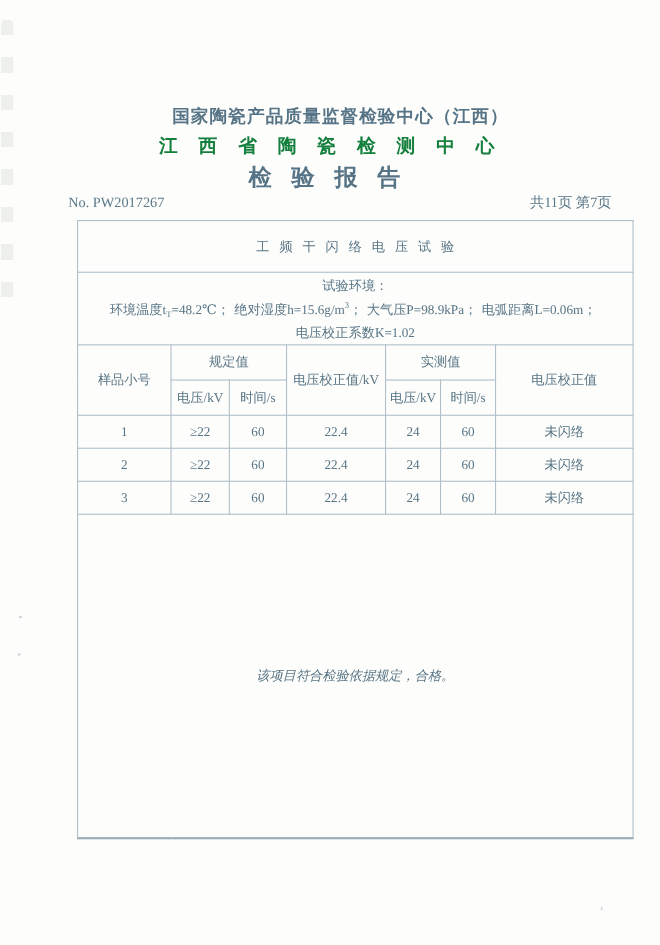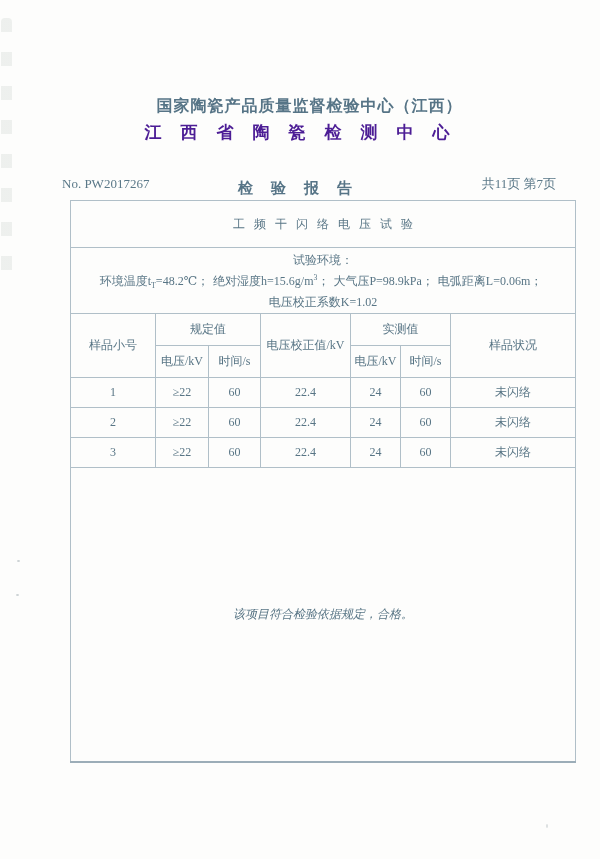--- a/index.html
+++ b/index.html
@@ -21,29 +21,28 @@
     text-align:center;
     font-size:16px; font-weight:bold;
     letter-spacing:1px; padding-left:19px;
     color:#567486;
   }
   .org-line2 {
     position:absolute; top:121px; left:0; right:0;
     text-align:center;
     font-size:17px; font-weight:bold;
     letter-spacing:19px; padding-left:13px;
-    color:#4c1d95;
+    color:#15803d;
   }
   .doc-title {
     position:absolute; top:147px; left:0; right:0;
     text-align:center;
-    font-size:15px; font-weight:bold;
+    font-size:21px; font-weight:bold;
     letter-spacing:18px; padding-left:8px;
     color:#567486;
-    margin-top:32px;
   }
   .report-meta {
     position:absolute; top:175px; left:62px; right:44px;
     display:flex; justify-content:space-between; align-items:baseline;
     font-size:13px;
     color:#5a7888;
     gap:26px;
   }
   
   .table-wrap {
@@ -140,21 +139,21 @@
           <div><span class="env-seg"><span>环境温度t</span><sub>T</sub><span>=48.2℃；</span></span><span class="env-seg"><span>绝对湿度h=15.6g/m</span><sup>3</sup><span>；</span></span><span class="env-seg">大气压P=98.9kPa；</span><span class="env-seg">电弧距离L=0.06m；</span></div>
           <div>电压校正系数K=1.02</div>
         </td>
       </tr>
 
       <tr class="row-head">
         <td rowspan="2">样品小号</td>
         <td colspan="2">规定值</td>
         <td rowspan="2">电压校正值/kV</td>
         <td colspan="2">实测值</td>
-        <td rowspan="2">样品状况</td>
+        <td rowspan="2">电压校正值</td>
       </tr>
       <tr class="row-head">
         <td>电压/kV</td>
         <td>时间/s</td>
         <td>电压/kV</td>
         <td>时间/s</td>
       </tr>
 
       <tr class="row-data">
         <td>1</td>

